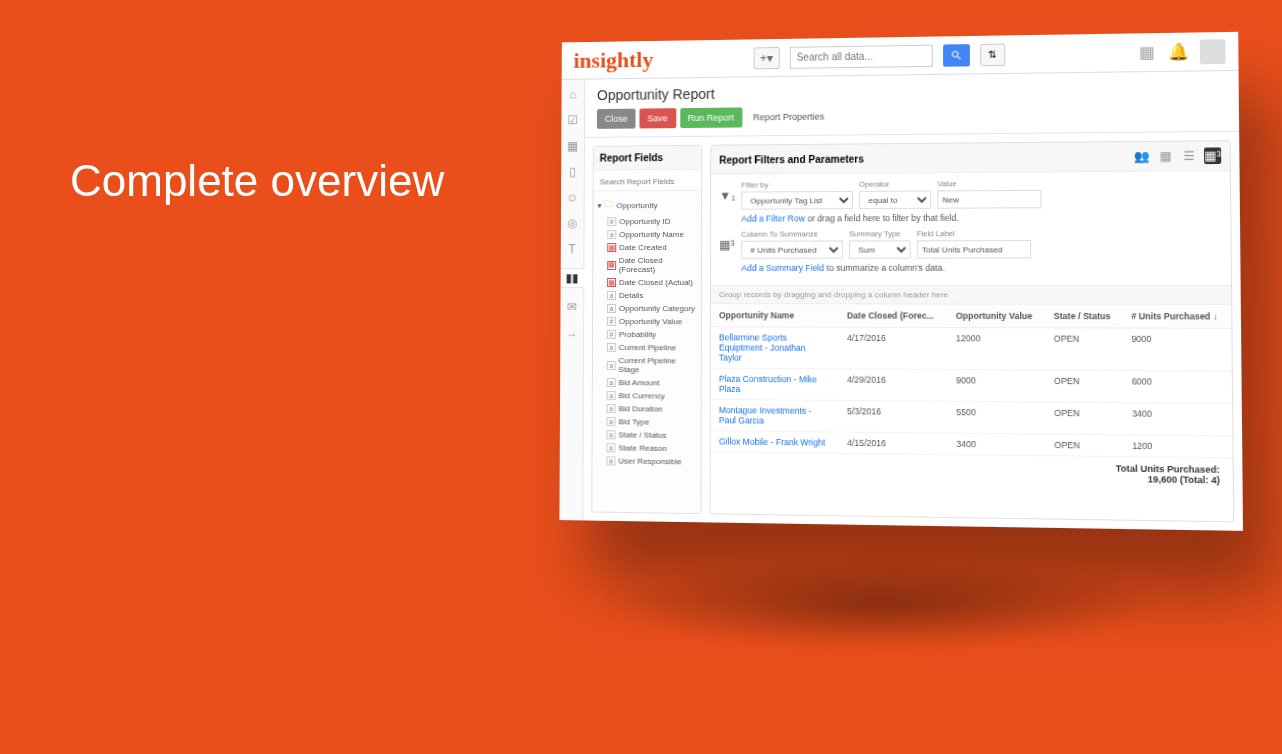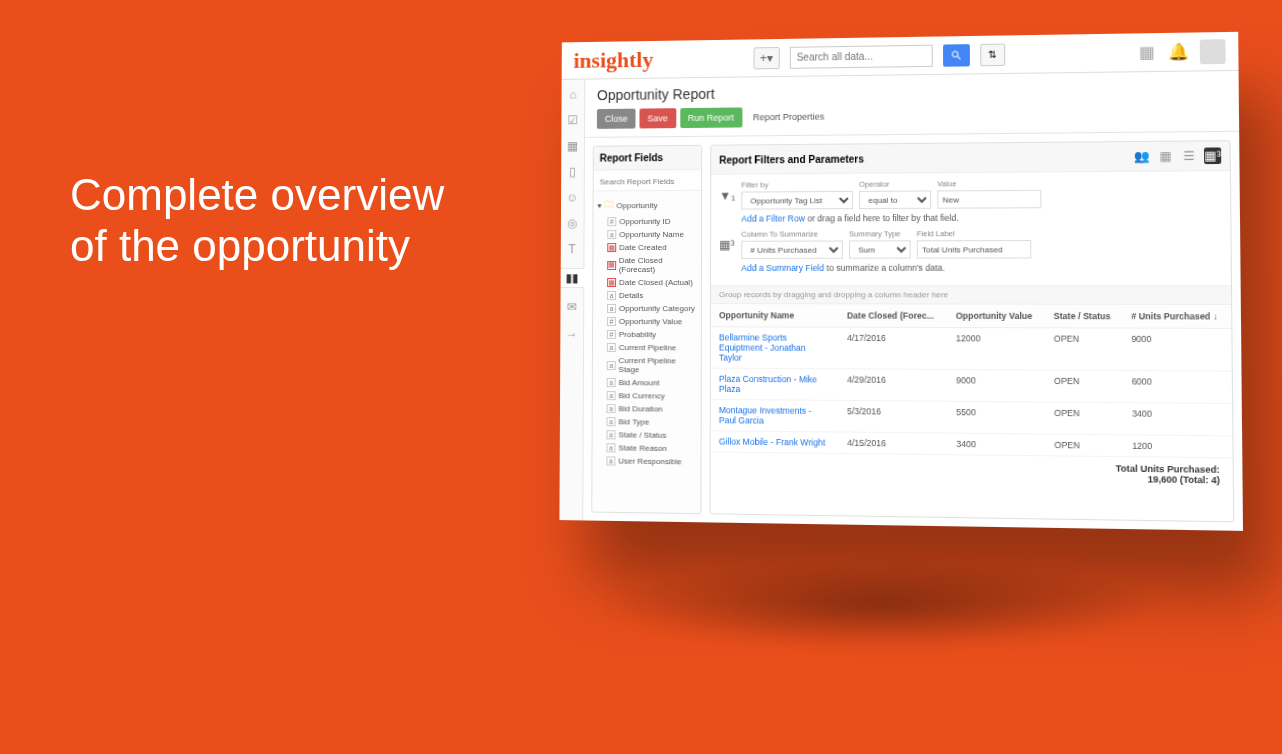--- a/index.html
+++ b/index.html
@@ -5,21 +5,21 @@
 * { margin: 0; padding: 0; box-sizing: border-box; }
 body {
   width: 1282px; height: 754px;
   background: #e94e1b;
   font-family: Arial, Helvetica, sans-serif;
   position: relative;
   overflow: hidden;
 }
 .headline {
   position: absolute;
-  left: 70px; top: 170px;
+  left: 70px; top: 156px;
   color: #fff;
   font-size: 44px;
   font-weight: 300;
   line-height: 1.15;
 }
 .app-wrap {
   position: absolute;
   left: 560px; top: 40px;
   width: 660px; height: 480px;
   transform: perspective(1600px) rotateY(-6deg) rotateX(2deg);
@@ -297,21 +297,20 @@
   width: 560px; height: 90px;
   background: radial-gradient(ellipse at center, rgba(0,0,0,.35) 0%, rgba(0,0,0,0) 70%);
   filter: blur(6px);
 }
 </style>
 </head>
 <body>
 
 <div class="headline">
   <div>Complete overview</div>
-  <div>of the opportunity</div>
 </div>
 
 <div class="shadow-ellipse"></div>
 
 <div class="app-wrap">
 
   <div class="app-header">
     <div class="logo">insightly</div>
     <div class="plus-btn"><span>+</span>▾</div>
     <input class="search-box" placeholder="Search all data..." style="">

